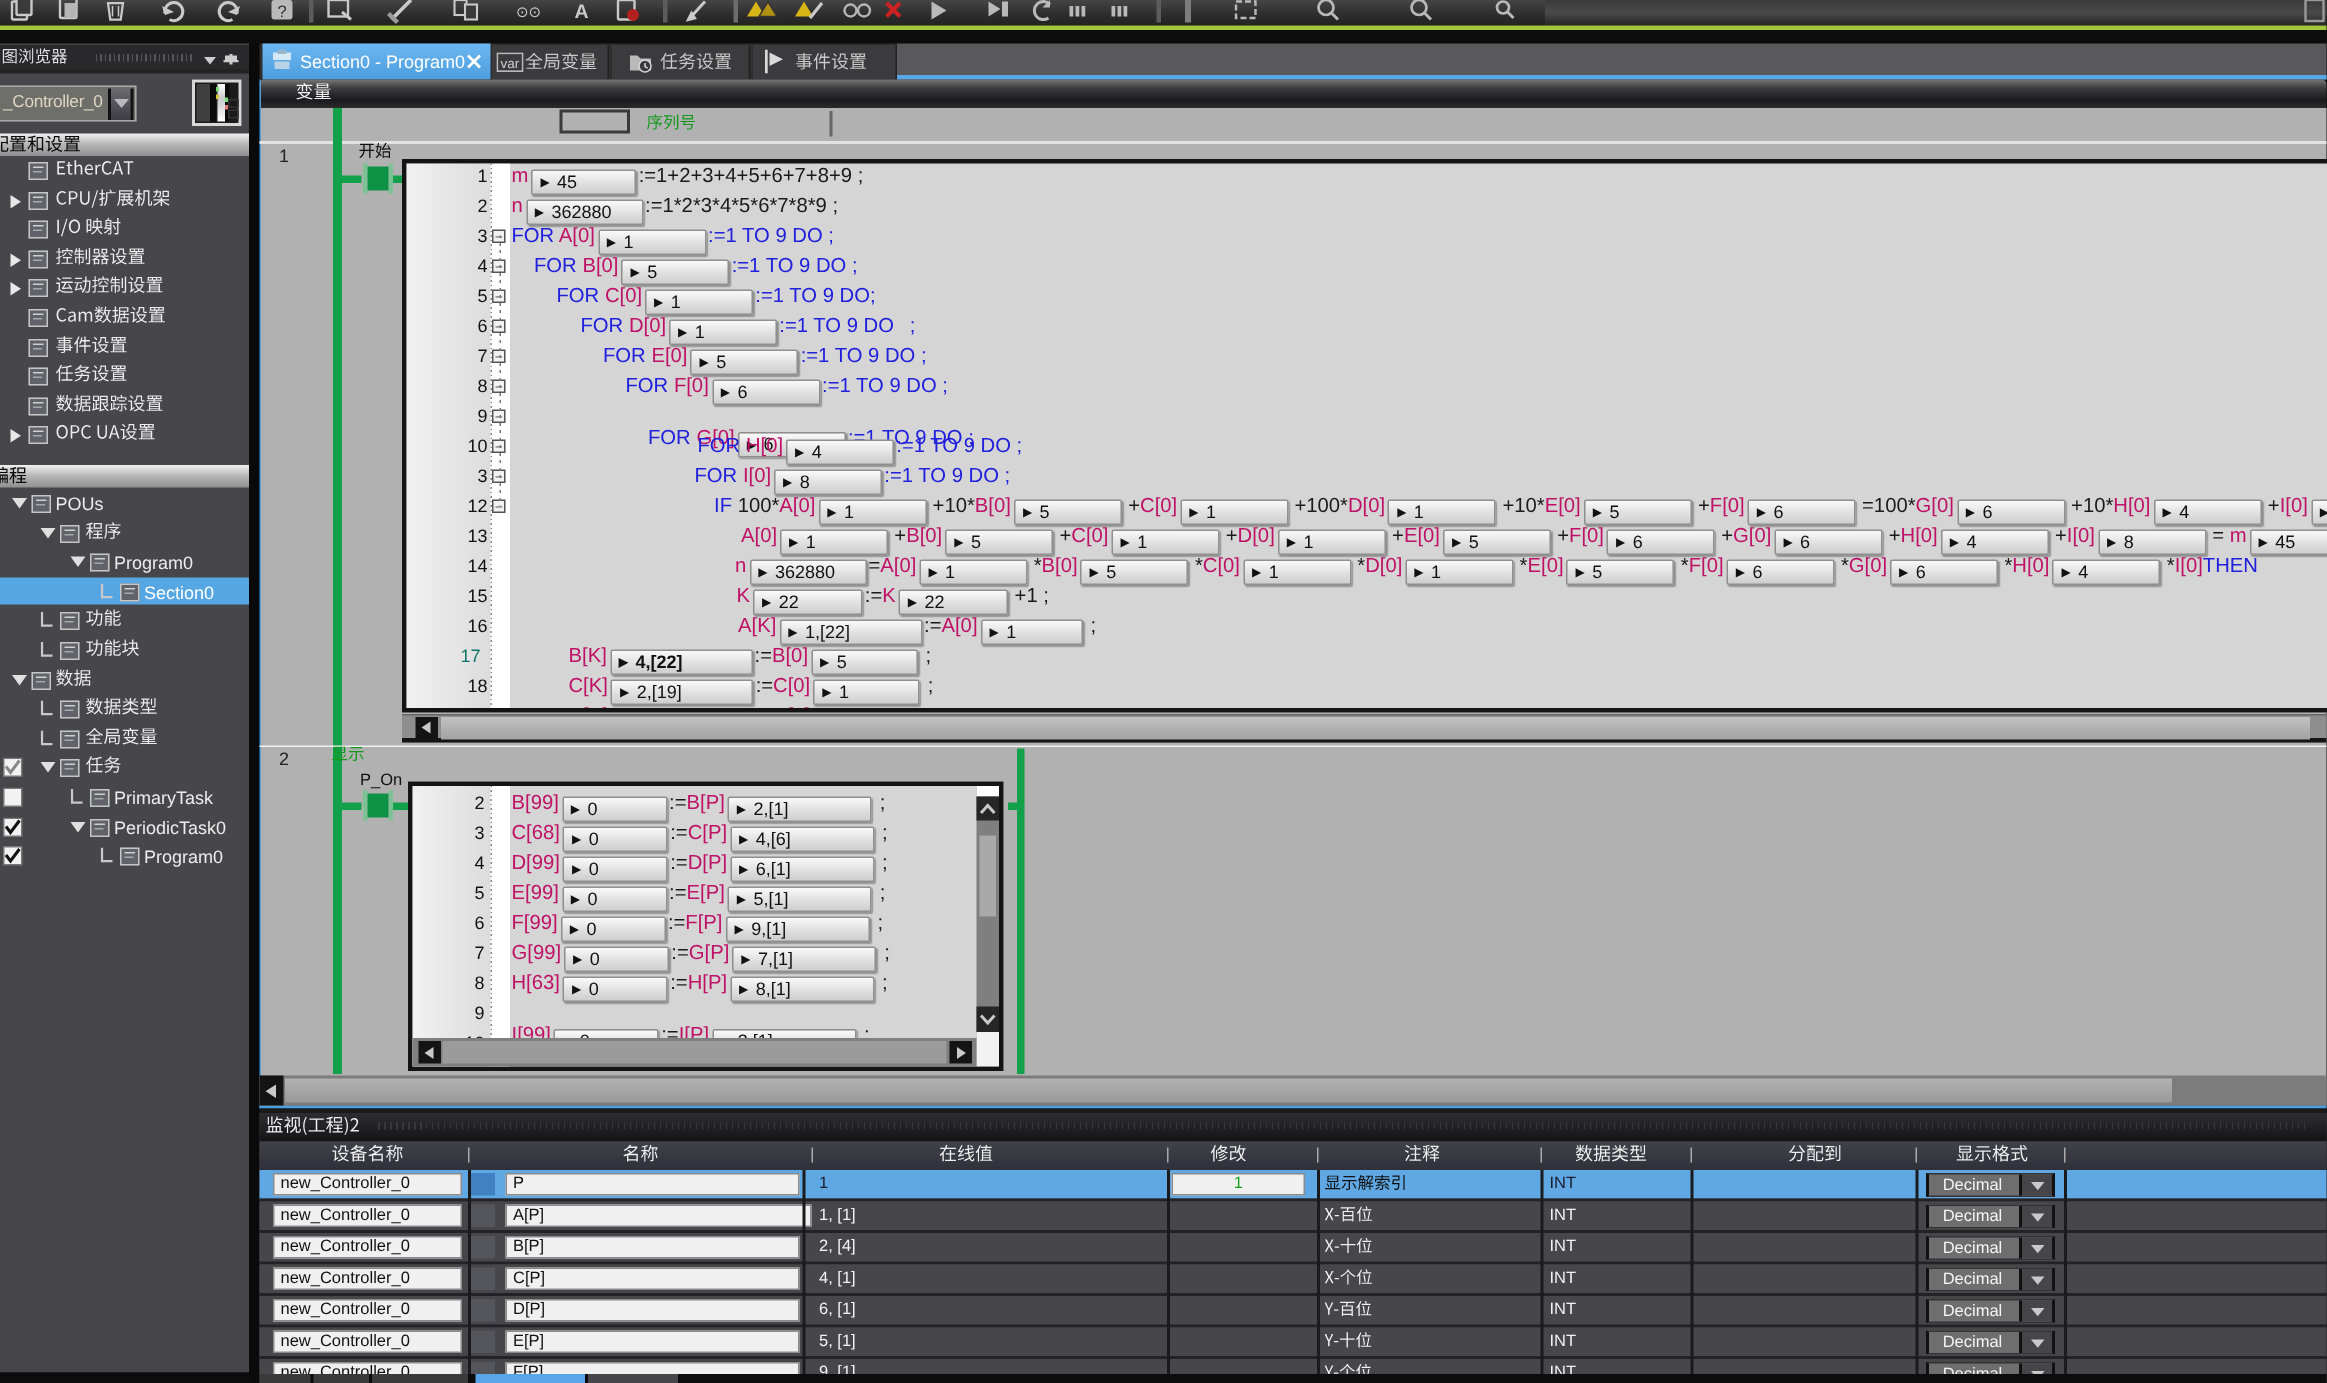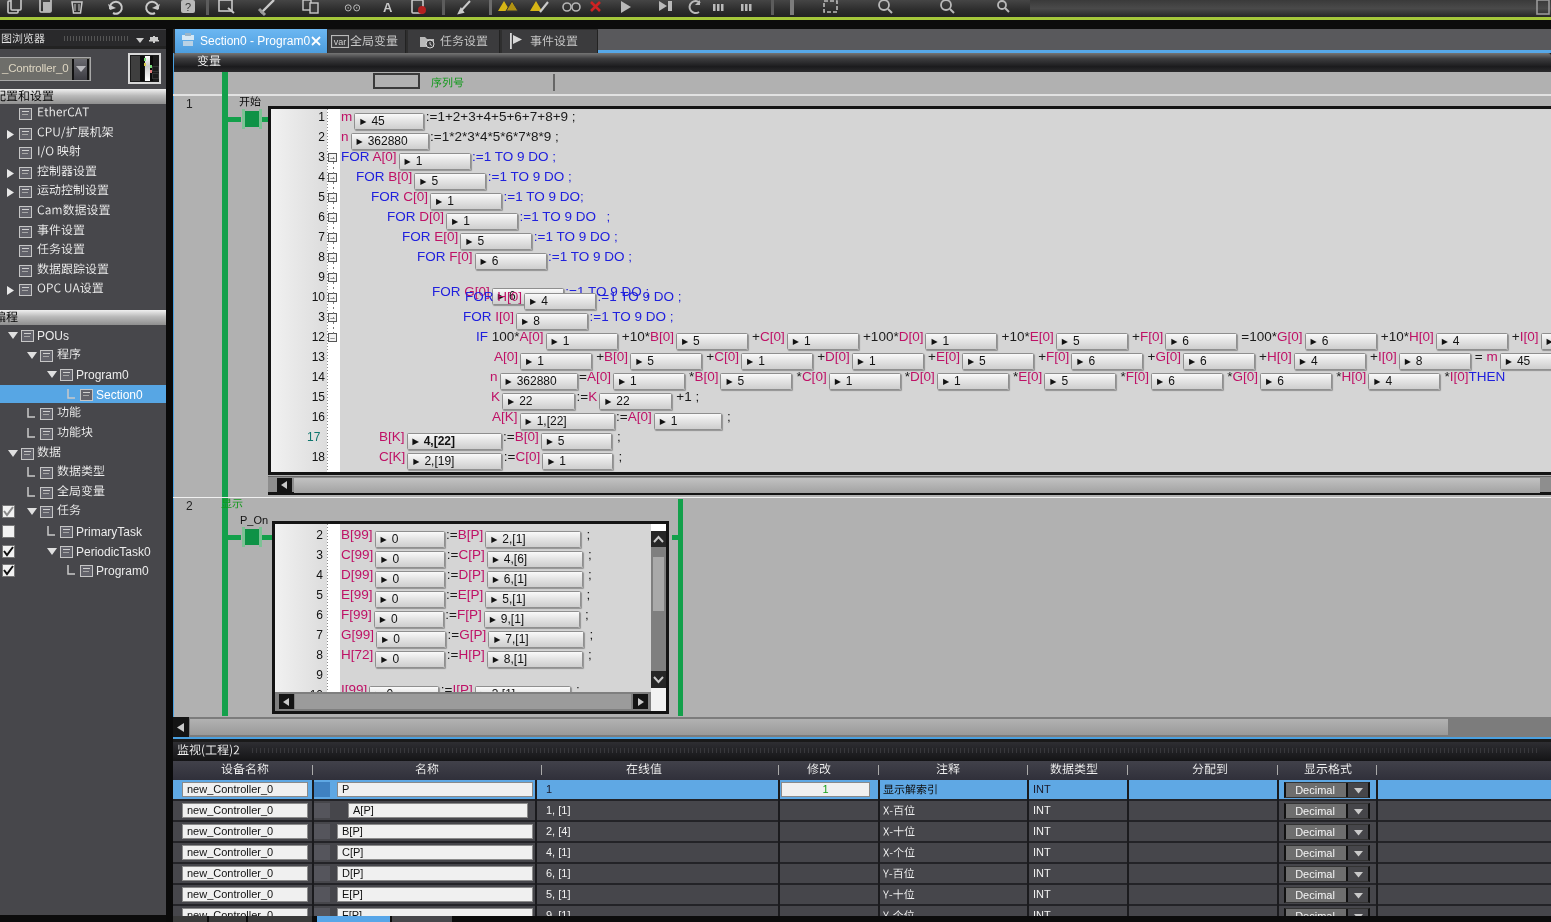--- a/index.html
+++ b/index.html
@@ -473,31 +473,31 @@
 <div class="abs" style="left:677.5px;top:499px;width:5.5px;height:217px;background:#13a04b"></div>
 <div class="abs" style="left:672px;top:534.5px;width:5.5px;height:5px;background:#13a04b"></div>
 <div class="abs" style="left:272px;top:521px;width:397px;height:193px;border:3px solid #141414;background:#d5d5d5;overflow:hidden">
 <div class="abs" style="left:0;top:0;width:52px;height:187px;background:linear-gradient(90deg,#f1f1f1,#dcdcdc)"></div>
 <div class="abs" style="left:52px;top:0;width:13px;height:187px;background:#fff"></div>
 <div class="abs" style="left:51.5px;top:0;width:1px;height:187px;background:repeating-linear-gradient(#888 0 1px,transparent 1px 3px)"></div>
 
 <div class="abs" style="left:30px;top:4px;width:18px;text-align:right;font-size:12px;color:#111">2</div>
 <div class="cl" style="left:66px;top:1px"><span class="i">B[99]</span><b class="vb" style="width:70px;font-weight:normal">0</b>:=<span class="i">B[P]</span><b class="vb" style="width:96px;font-weight:normal">2,[1]</b> ;</div>
 <div class="abs" style="left:30px;top:24px;width:18px;text-align:right;font-size:12px;color:#111">3</div>
-<div class="cl" style="left:66px;top:21px"><span class="i">C[99]</span><b class="vb" style="width:70px;font-weight:normal">0</b>:=<span class="i">C[P]</span><b class="vb" style="width:96px;font-weight:normal">4,[6]</b> ;</div>
+<div class="cl" style="left:66px;top:21px"><span class="i">C[68]</span><b class="vb" style="width:70px;font-weight:normal">0</b>:=<span class="i">C[P]</span><b class="vb" style="width:96px;font-weight:normal">4,[6]</b> ;</div>
 <div class="abs" style="left:30px;top:44px;width:18px;text-align:right;font-size:12px;color:#111">4</div>
 <div class="cl" style="left:66px;top:41px"><span class="i">D[99]</span><b class="vb" style="width:70px;font-weight:normal">0</b>:=<span class="i">D[P]</span><b class="vb" style="width:96px;font-weight:normal">6,[1]</b> ;</div>
 <div class="abs" style="left:30px;top:64px;width:18px;text-align:right;font-size:12px;color:#111">5</div>
 <div class="cl" style="left:66px;top:61px"><span class="i">E[99]</span><b class="vb" style="width:70px;font-weight:normal">0</b>:=<span class="i">E[P]</span><b class="vb" style="width:96px;font-weight:normal">5,[1]</b> ;</div>
 <div class="abs" style="left:30px;top:84px;width:18px;text-align:right;font-size:12px;color:#111">6</div>
 <div class="cl" style="left:66px;top:81px"><span class="i">F[99]</span><b class="vb" style="width:70px;font-weight:normal">0</b>:=<span class="i">F[P]</span><b class="vb" style="width:96px;font-weight:normal">9,[1]</b> ;</div>
 <div class="abs" style="left:30px;top:104px;width:18px;text-align:right;font-size:12px;color:#111">7</div>
 <div class="cl" style="left:66px;top:101px"><span class="i">G[99]</span><b class="vb" style="width:70px;font-weight:normal">0</b>:=<span class="i">G[P]</span><b class="vb" style="width:96px;font-weight:normal">7,[1]</b> ;</div>
 <div class="abs" style="left:30px;top:124px;width:18px;text-align:right;font-size:12px;color:#111">8</div>
-<div class="cl" style="left:66px;top:121px"><span class="i">H[72]</span><b class="vb" style="width:70px;font-weight:normal">0</b>:=<span class="i">H[P]</span><b class="vb" style="width:96px;font-weight:normal">8,[1]</b> ;</div>
+<div class="cl" style="left:66px;top:121px"><span class="i">H[63]</span><b class="vb" style="width:70px;font-weight:normal">0</b>:=<span class="i">H[P]</span><b class="vb" style="width:96px;font-weight:normal">8,[1]</b> ;</div>
 <div class="abs" style="left:30px;top:144px;width:18px;text-align:right;font-size:12px;color:#111">9</div>
 <div class="cl" style="left:66px;top:156px"><span class="i">I[99]</span><b class="vb" style="width:70px;font-weight:normal">0</b>:=<span class="i">I[P]</span><b class="vb" style="width:96px;font-weight:normal">3,[1]</b> ;</div>
 <div class="abs" style="left:30px;top:164px;width:18px;text-align:right;font-size:12px;color:#111">10</div>
 <div class="abs" style="left:376px;top:0px;width:15px;height:187px;background:#7f7f7f">
 <div class="abs" style="left:0;top:0;width:15px;height:7px;background:#fff"></div>
 <div class="abs" style="left:0;top:7px;width:15px;height:16px;background:#262626"></div>
 <svg class="abs" style="left:2px;top:11px" width="11" height="8">
         <path d="M1 7 l4.5-5 4.5 5" stroke="#c9c9c9" stroke-width="2" fill="none"></path>
       </svg>
 <div class="abs" style="left:2px;top:33px;width:11px;height:54px;background:#a9a9a9"></div>
@@ -579,21 +579,21 @@
 <div class="abs" style="left:0px;top:1px;font-size:11px;color:#f5f5f5;width:58px;text-align:center">Decimal</div>
 <div class="abs" style="left:60px;top:0;width:22px;height:14px;background:#46464a;border-left:2px solid #111"></div>
 <svg class="abs" style="left:66px;top:4px" width="12" height="8">
       <path d="M2 1 l4.5 5.5 4.5-5.5 z" fill="#c9c9c9"></path>
     </svg>
   </div>
 <div class="wrow" style="top:801px;background:#46464b"></div>
 <div class="abs" style="left:173px;top:820px;width:1378px;height:2px;background:#232327"></div>
 <div class="cell" style="left:182px;top:803px;width:126px">new_Controller_0</div>
 <div class="abs" style="left:314px;top:803px;width:16px;height:15px;background:#55555c"></div>
-<div class="cell" style="left:348px;top:803px;width:180px">A[P]</div>
+<div class="cell" style="left:337px;top:803px;width:204px">A[P]</div>
 <div class="wtxt" style="left:546px;top:804px;color:#f2f2f2">1, [1]</div>
 <div style="position:absolute;left:883px;top:804px;"><svg class="" style="" width="32" height="13" viewBox="0 0 32 13">
       <path d="M0.2 9.5H1.3L2.4 7.3C2.6 6.9 2.8 6.5 3.1 6.0H3.1C3.4 6.5 3.6 6.9 3.8 7.3L5.0 9.5H6.1L3.8 5.3L6.0 1.4H4.9L3.8 3.5C3.6 3.8 3.5 4.2 3.2 4.6H3.2C2.9 4.2 2.8 3.8 2.6 3.5L1.5 1.4H0.3L2.5 5.3Z M6.8 6.8H9.6V6.0H6.8Z M12.1 3.3V10.4H12.9V9.6H18.5V10.4H19.3V3.3H15.6C15.7 2.8 15.9 2.2 16.0 1.6H20.4V0.8H10.8V1.6H15.1C15.0 2.2 14.9 2.8 14.7 3.3ZM12.9 6.8H18.5V8.9H12.9ZM12.9 6.0V4.0H18.5V6.0Z M25.2 2.2V3.0H31.2V2.2ZM25.9 3.9C26.2 5.4 26.6 7.4 26.7 8.6L27.5 8.3C27.4 7.2 27.0 5.2 26.7 3.7ZM27.4 0.4C27.6 0.9 27.8 1.6 27.9 2.1L28.7 1.9C28.6 1.4 28.4 0.7 28.2 0.1ZM24.7 9.1V9.9H31.6V9.1H29.3C29.8 7.6 30.2 5.4 30.5 3.8L29.6 3.6C29.4 5.3 29.0 7.6 28.6 9.1ZM24.3 0.3C23.6 1.9 22.6 3.6 21.5 4.7C21.7 4.8 21.9 5.3 22.0 5.5C22.4 5.1 22.7 4.6 23.1 4.1V10.3H23.9V2.8C24.4 2.1 24.7 1.3 25.0 0.5Z" fill="#f2f2f2"></path>
     </svg></div>
 <div class="wtxt" style="left:1033px;top:804px;color:#f2f2f2">INT</div>
 <div class="abs" style="left:1284px;top:803px;width:86px;height:16px;background:#6e6e6e;border-left:2px solid #111;border-right:2px solid #111;border-top:1px solid #333;border-bottom:1px solid #333">
 <div class="abs" style="left:0px;top:1px;font-size:11px;color:#f5f5f5;width:58px;text-align:center">Decimal</div>
 <div class="abs" style="left:60px;top:0;width:22px;height:14px;background:#46464a;border-left:2px solid #111"></div>
 <svg class="abs" style="left:66px;top:4px" width="12" height="8">
       <path d="M2 1 l4.5 5.5 4.5-5.5 z" fill="#c9c9c9"></path>

